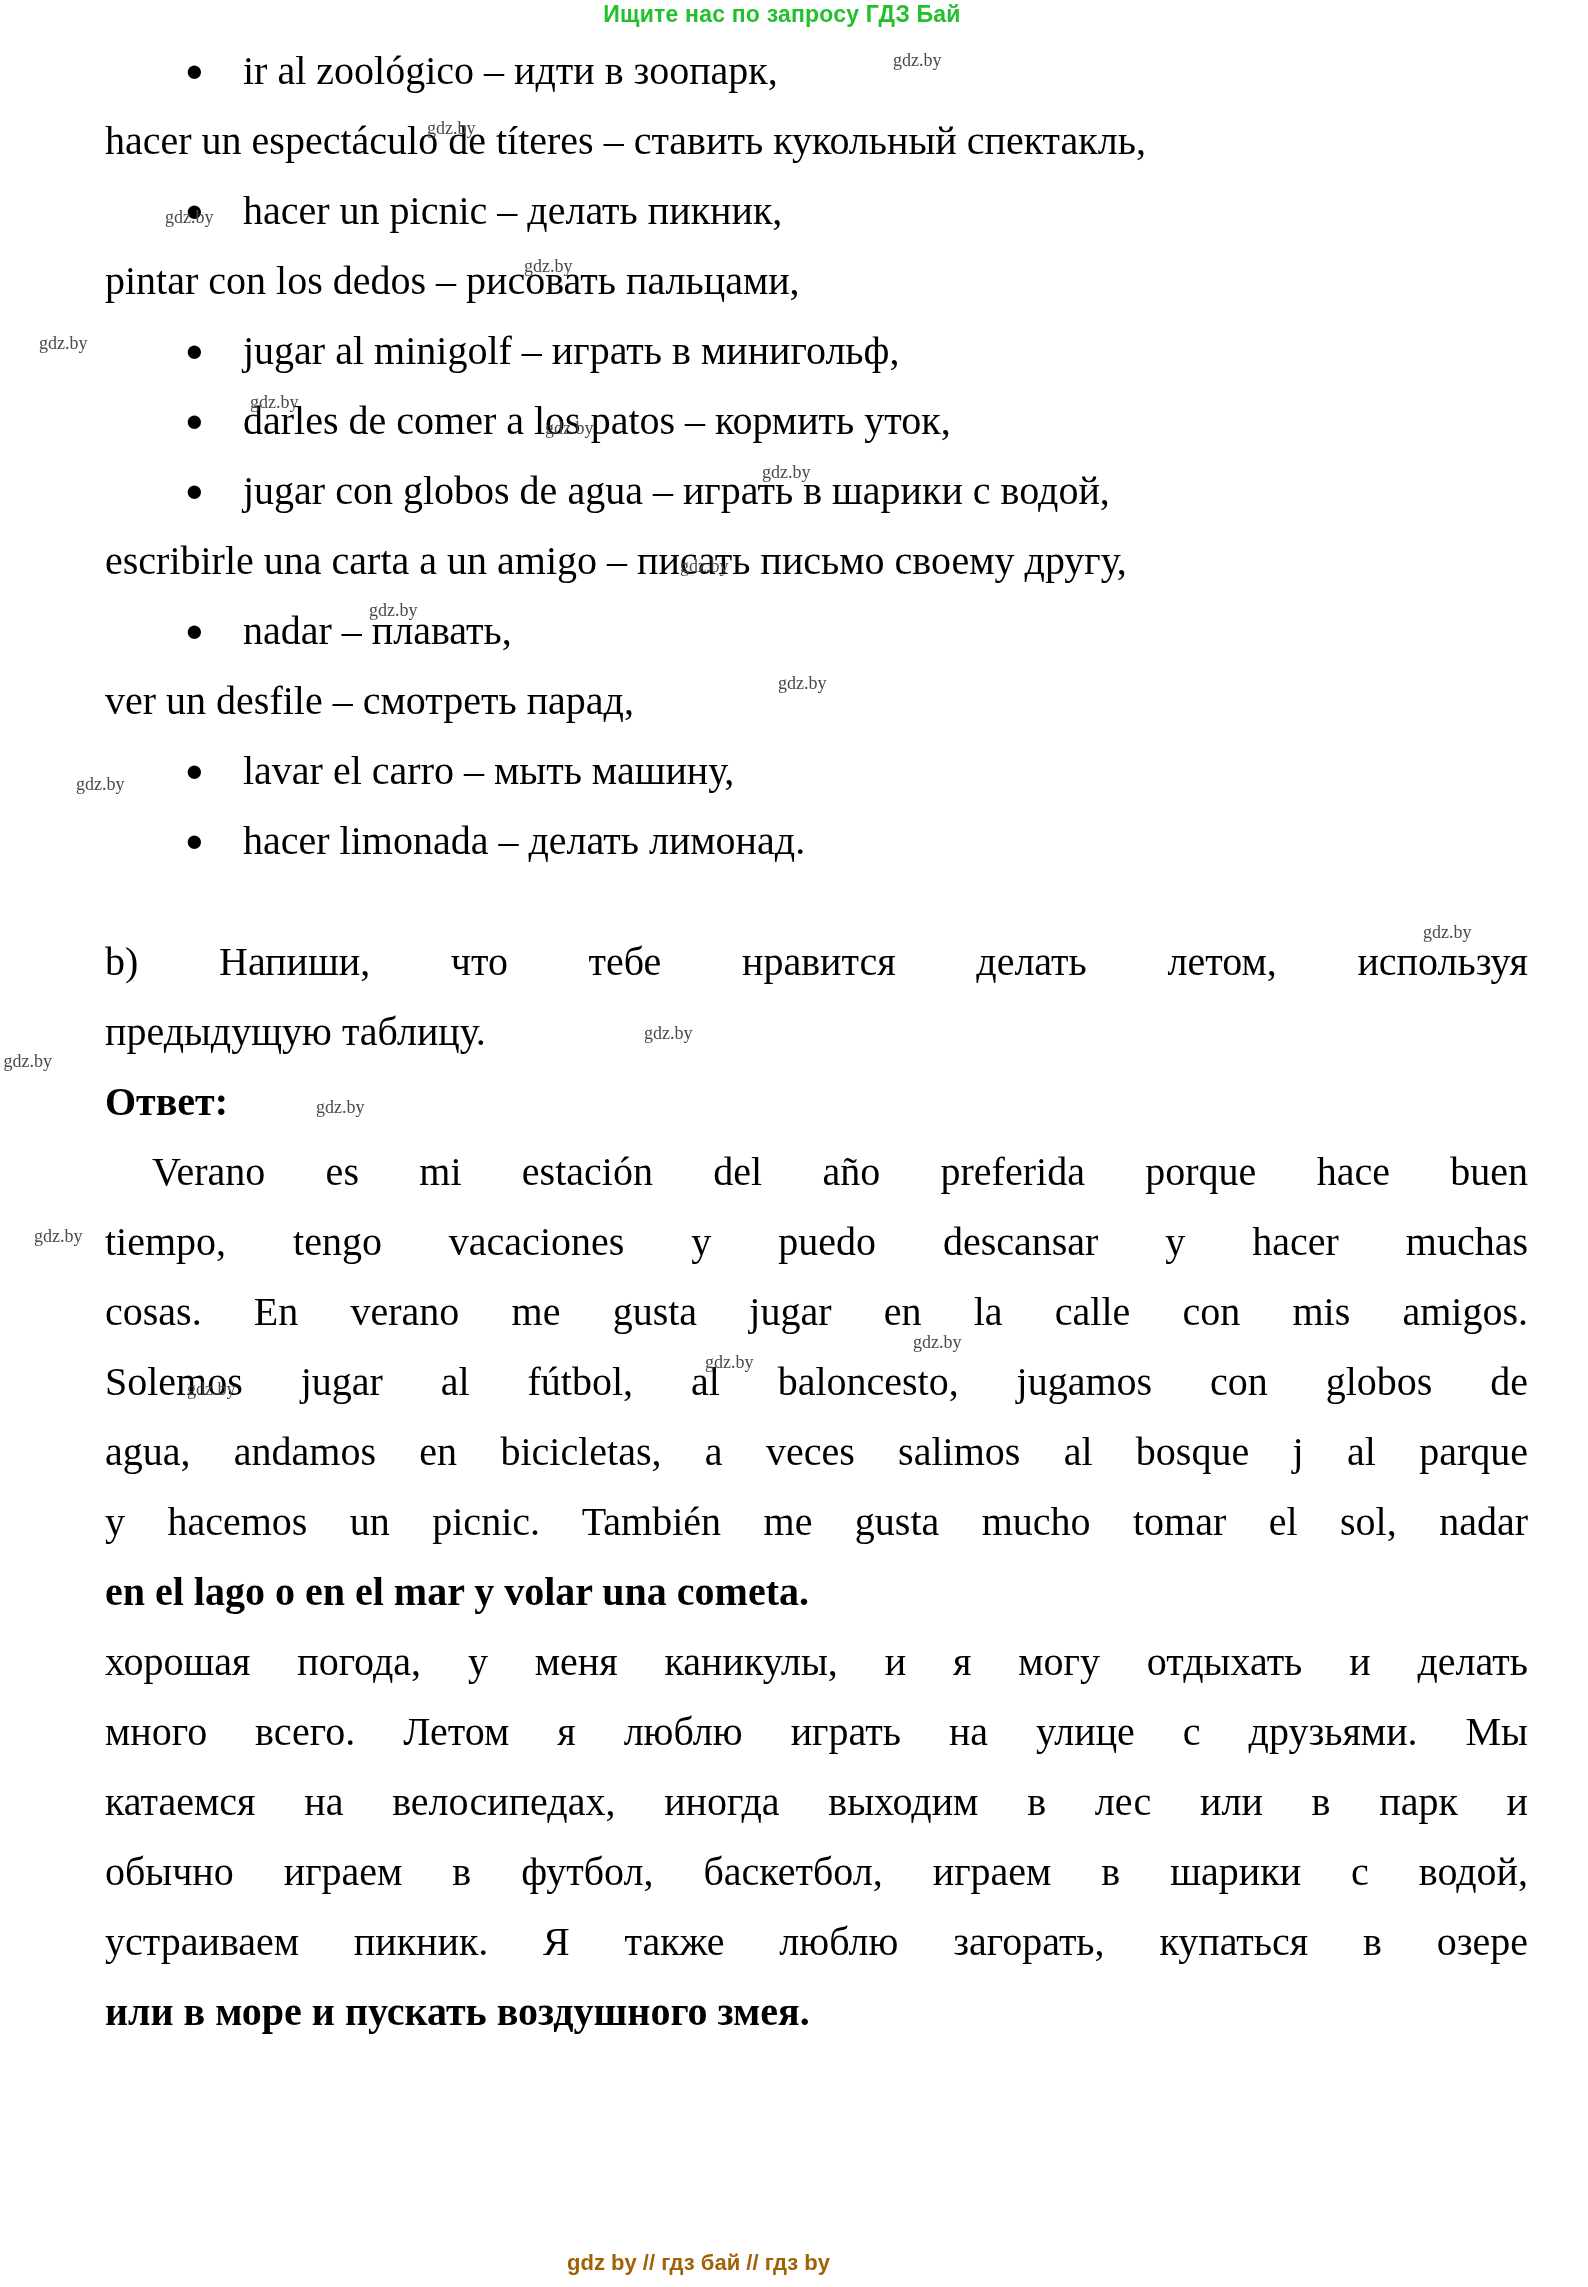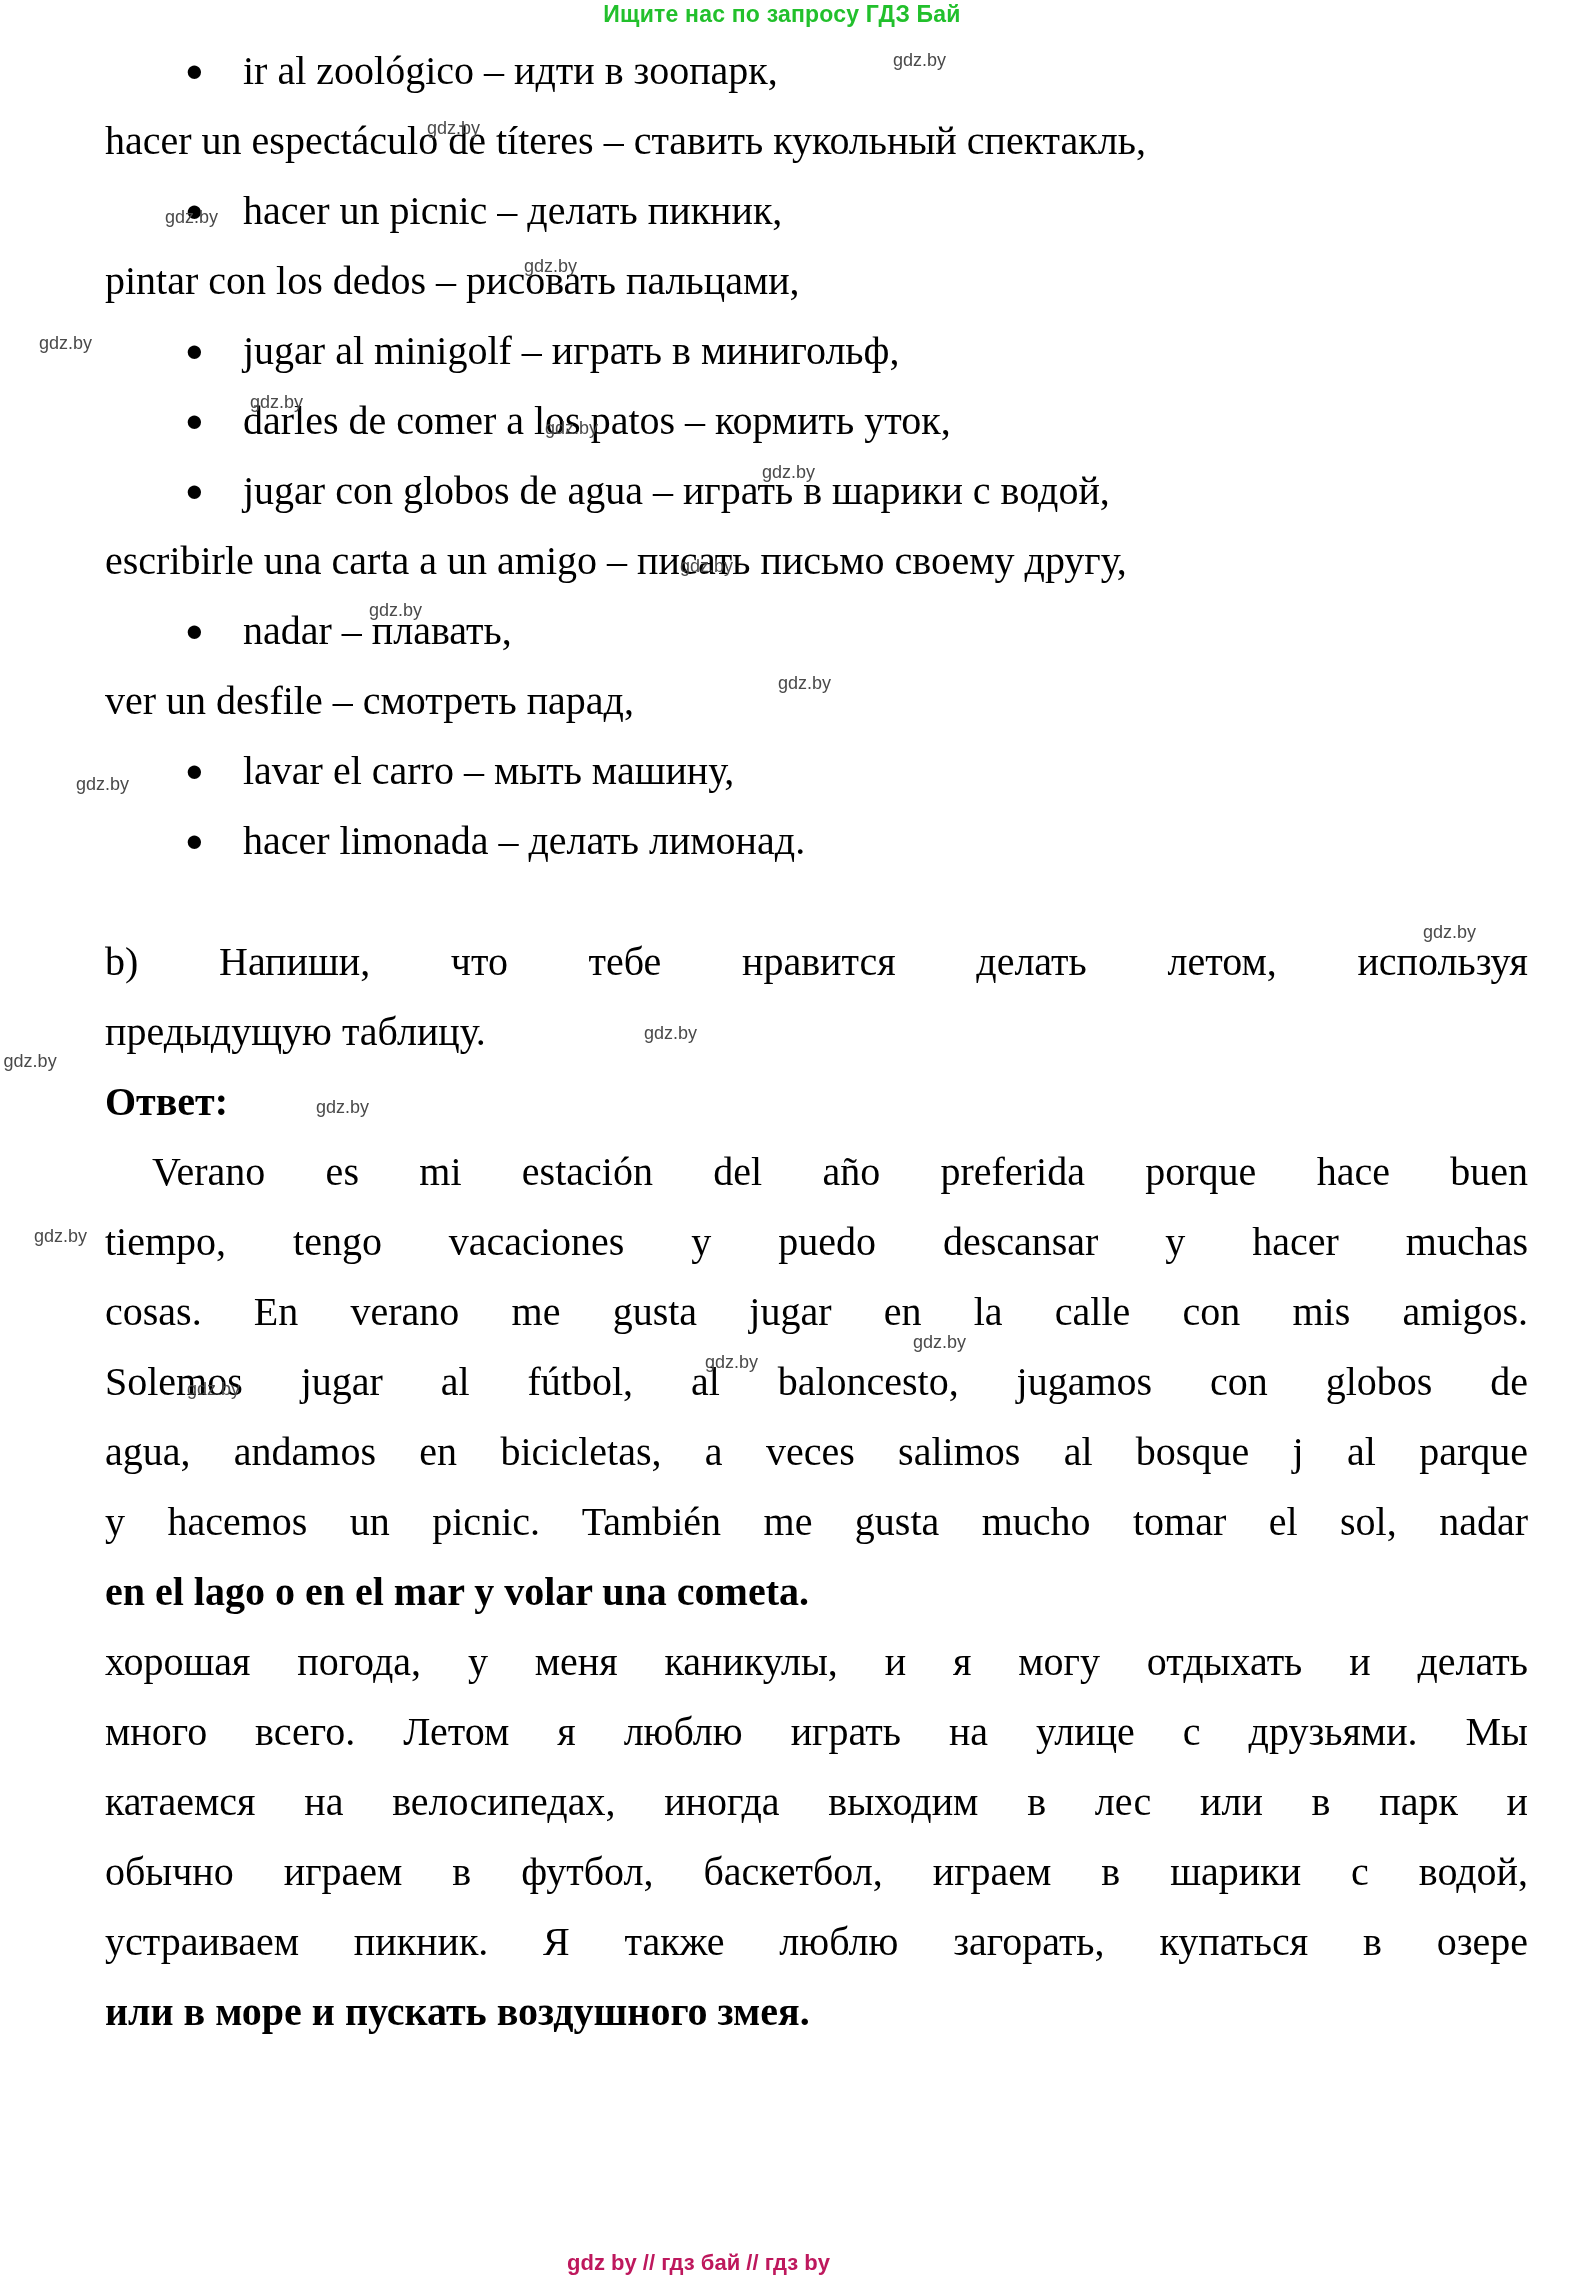--- a/index.html
+++ b/index.html
@@ -95,40 +95,40 @@
     text-align-last: left;
     font-weight: bold;
   }
   .para .ln.indent {
     text-indent: 47px;
   }
 
   
   .wm {
     position: absolute;
-    font-family: Liberation Sans, sans-serif;
+    font-family: Liberation Serif, serif;
     font-size: 18px;
     line-height: 18px;
     color: #4a4a4a;
     white-space: nowrap;
     pointer-events: none;
   }
 
   
   #footer-links {
     position: absolute;
     left: 0;
     top: 2249px;
     width: 1397px;
     text-align: center;
     font-family: "Liberation Sans", "DejaVu Sans", sans-serif;
     font-weight: bold;
     font-size: 22px;
     line-height: 27px;
-    color: #be185d;
+    color: #a16207;
   }
   #footer-links .sep { font-weight: bold; }
 </style>
 </head>
 <body>
 
 <div id="promo-header">Ищите нас по запросу ГДЗ Бай</div>
 
 <div id="content">
 

